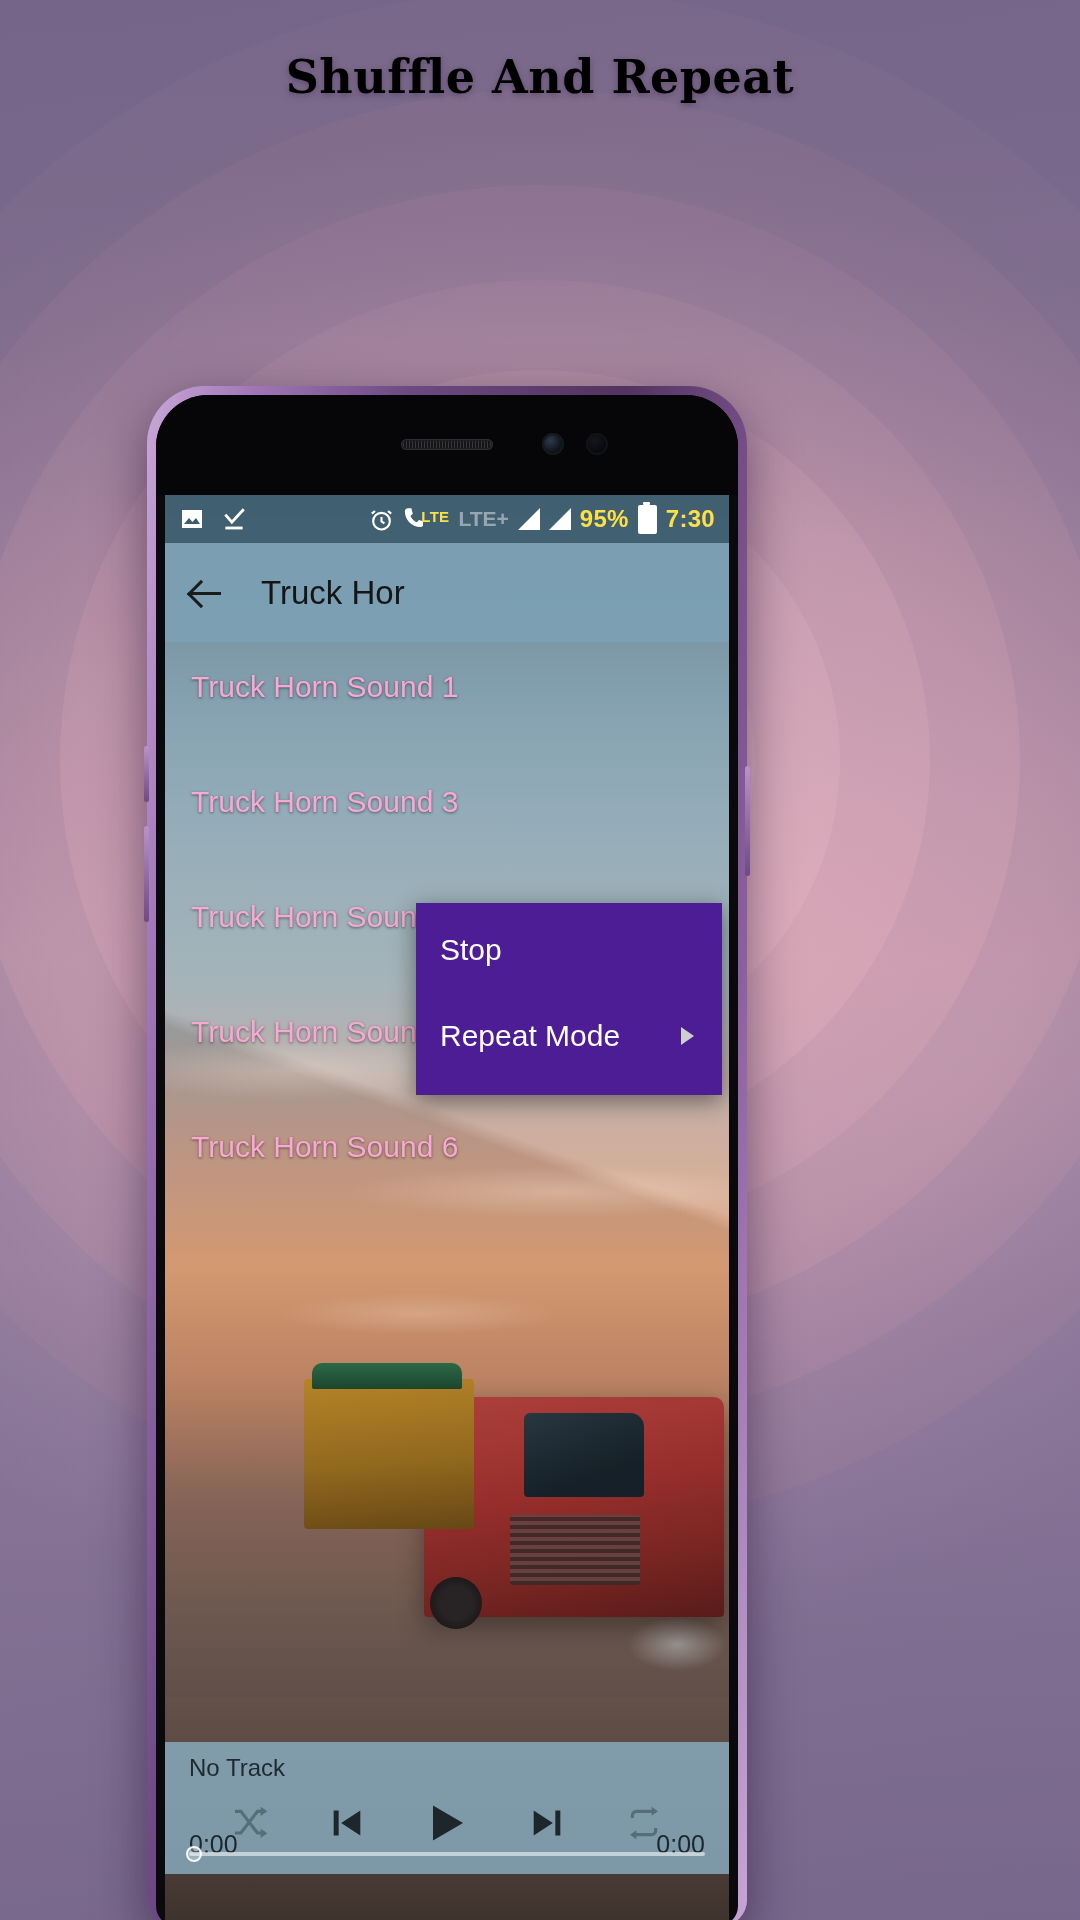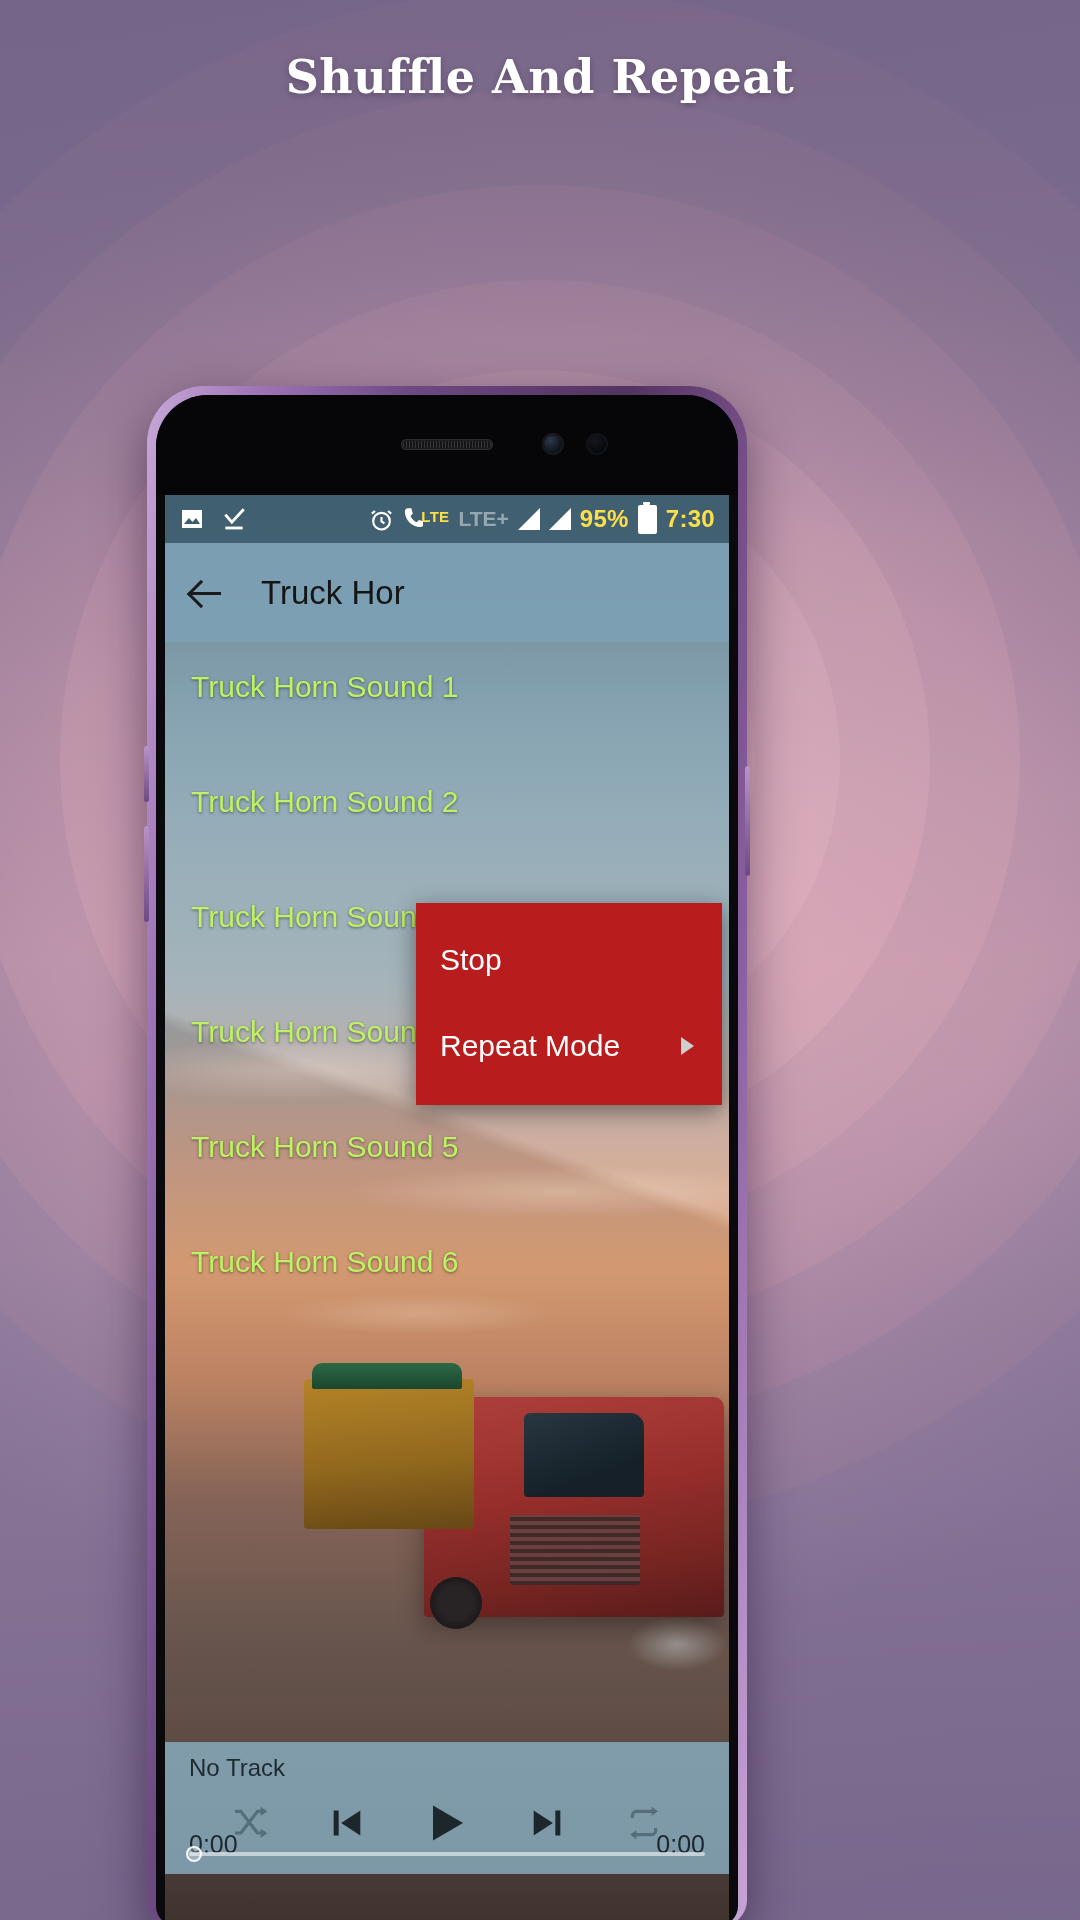--- a/index.html
+++ b/index.html
@@ -20,21 +20,21 @@
   .r3{width:1150px;height:1150px;background:rgba(244,176,184,0.22);}
   .r4{width:960px;height:960px;background:rgba(247,184,192,0.24);}
   .r5{width:780px;height:780px;background:rgba(250,192,200,0.26);}
   .r6{width:600px;height:600px;background:rgba(252,200,208,0.26);}
   .r7{width:430px;height:430px;background:rgba(253,208,214,0.25);}
   .veil{position:absolute;inset:0;background:linear-gradient(180deg,rgba(120,104,140,0.55) 0%,rgba(128,110,146,0.25) 28%,rgba(140,120,156,0.10) 50%,rgba(135,116,152,0.35) 78%,rgba(120,104,140,0.62) 100%);}
   .veil2{position:absolute;inset:0;background:radial-gradient(ellipse 900px 760px at 50% 46%, rgba(255,205,210,0.18) 0%, rgba(170,140,175,0.05) 55%, rgba(110,95,130,0.45) 100%);}
 
   
   #promo-title{position:absolute;left:0;right:0;top:50px;text-align:center;
-    font-family:"DejaVu Serif", serif;font-weight:bold;font-size:46px;color:#ffffff;
+    font-family:"DejaVu Serif", serif;font-weight:bold;font-size:46px;color:#000000;
     letter-spacing:0.5px;text-shadow:0 2px 6px rgba(60,40,70,0.45);}
 
   
   #phone{position:absolute;left:147px;top:386px;width:600px;height:1540px;}
   .phone-frame{position:absolute;inset:0;border-radius:58px 58px 26px 26px;
     background:linear-gradient(100deg,#c9a8d8 0%,#a077b8 12%,#6d4a82 30%,#53335f 55%,#8a5fa0 80%,#c7a6d6 100%);
     box-shadow:0 18px 50px rgba(40,20,55,0.55);}
   .phone-inner{position:absolute;left:9px;top:9px;right:9px;bottom:0px;border-radius:52px 52px 20px 20px;
     background:#0a0a0c;overflow:hidden;}
   .phone-top-black{position:absolute;left:0;right:0;top:0;height:100px;background:#060608;}
@@ -108,42 +108,42 @@
     display:flex;align-items:center;padding-left:22px;box-sizing:border-box;}
   #back-arrow{width:40px;height:40px;position:relative;flex:0 0 auto;}
   #back-arrow:before{content:"";position:absolute;left:4px;top:19px;width:30px;height:3px;background:#1b1b1b;}
   #back-arrow:after{content:"";position:absolute;left:4px;top:11px;width:17px;height:17px;
     border-left:3px solid #1b1b1b;border-bottom:3px solid #1b1b1b;transform:rotate(45deg);}
   #app-title{margin-left:34px;font-size:33px;color:#151515;font-weight:400;white-space:nowrap;}
 
   
   #song-list{position:absolute;left:0;right:0;top:134px;bottom:212px;overflow:hidden;}
   .song-row{height:115px;display:flex;align-items:center;padding-left:26px;box-sizing:border-box;
-    color:#bef264;font-size:30px;text-shadow:0 1px 3px rgba(0,0,0,0.5);}
+    color:#f9a8d4;font-size:30px;text-shadow:0 1px 3px rgba(0,0,0,0.5);}
 
   
   #player{position:absolute;left:0;right:0;bottom:52px;height:132px;background:rgba(134,169,188,0.86);
     box-sizing:border-box;}
   #player-track{position:absolute;left:24px;top:12px;font-size:24px;color:#1e2a30;}
   #player-controls{position:absolute;left:0;right:0;top:52px;height:62px;display:flex;align-items:center;
     justify-content:center;gap:56px;}
   .ctl{position:relative;}
   .icon-shuffle{width:42px;height:40px;opacity:.42;}
   .icon-prev,.icon-next{width:40px;height:40px;}
   .icon-play{width:48px;height:52px;}
   .icon-repeat{width:42px;height:40px;opacity:.42;}
   #time-left{position:absolute;left:24px;top:88px;font-size:25px;color:#1c272d;}
   #time-right{position:absolute;right:24px;top:88px;font-size:25px;color:#1c272d;}
   #seek{position:absolute;left:24px;right:24px;bottom:18px;height:4px;background:rgba(255,255,255,0.55);border-radius:2px;}
   #seek-thumb{position:absolute;left:-3px;top:-6px;width:16px;height:16px;border-radius:50%;
     border:2px solid rgba(255,255,255,0.9);background:rgba(255,255,255,0.25);box-sizing:border-box;}
 
   
-  #popup-menu{position:absolute;left:251px;top:408px;width:306px;background:#b91c1c;
-    box-shadow:0 6px 22px rgba(0,0,0,0.45);z-index:40;padding:14px 0 16px 0;box-sizing:border-box;}
+  #popup-menu{position:absolute;left:251px;top:408px;width:306px;background:#4c1d95;
+    box-shadow:0 6px 22px rgba(0,0,0,0.45);z-index:40;padding:4px 0 16px 0;box-sizing:border-box;}
   .menu-item{height:86px;display:flex;align-items:center;padding:0 24px;box-sizing:border-box;
     color:#ffffff;font-size:30px;}
   .menu-label{flex:1;}
   .sub-arrow{width:0;height:0;border-style:solid;border-width:9px 0 9px 13px;
     border-color:transparent transparent transparent #cfcfcf;margin-right:4px;}
 </style>
 </head>
 <body>
 
 <div id="promo-bg">
@@ -227,23 +227,20 @@
       <div id="app-bar">
         <div id="back-arrow"></div>
         <div id="app-title">Truck Hor</div>
       </div>
 
       <div id="song-list">
         <div class="song-row">
             <span>Truck Horn Sound 1</span>
           </div>
         <div class="song-row">
-            <span>Truck Horn Sound 2</span>
-          </div>
-        <div class="song-row">
             <span>Truck Horn Sound 3</span>
           </div>
         <div class="song-row">
             <span>Truck Horn Sound 4</span>
           </div>
         <div class="song-row">
             <span>Truck Horn Sound 5</span>
           </div>
         <div class="song-row">
             <span>Truck Horn Sound 6</span>

